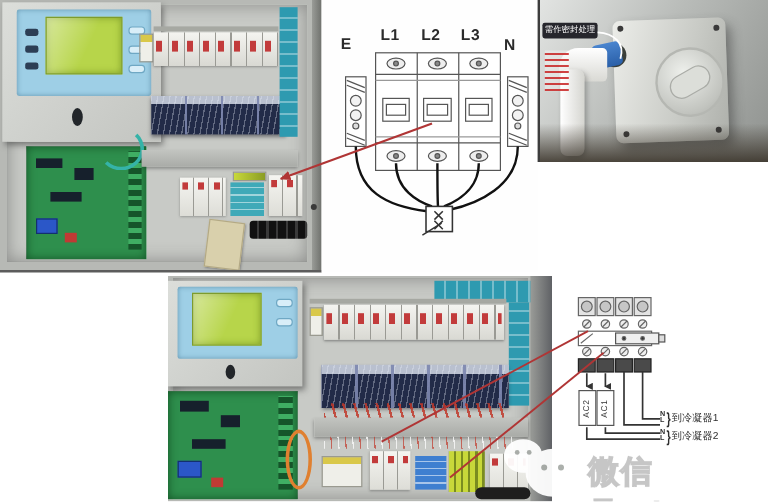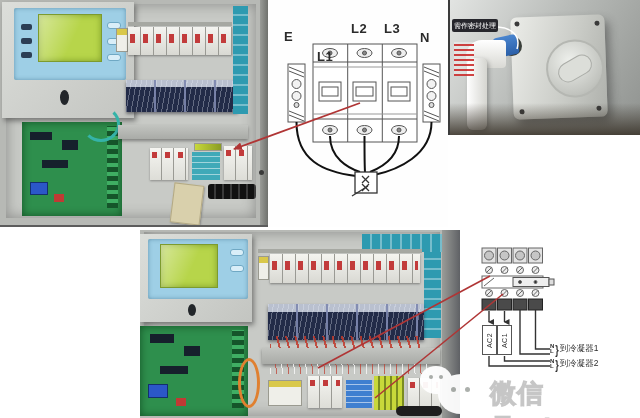--- a/index.html
+++ b/index.html
@@ -185,21 +185,21 @@
       <g stroke="#333" stroke-width="1.3" fill="none">
         <rect x="87" y="172" width="22" height="21" fill="#fff"></rect>
         <line x1="94" y1="176" x2="101" y2="183"></line>
           <line x1="101" y1="176" x2="94" y2="183"></line>
         <line x1="94" y1="184" x2="101" y2="191"></line>
           <line x1="101" y1="184" x2="94" y2="191"></line>
         <line x1="84" y1="196" x2="100" y2="186"></line>
       </g>
     </svg>
     <span class="dlabel" style="left:16px;top:29px;">E</span>
-    <span class="dlabel" style="left:49px;top:21px;margin-top:28px;">L1</span>
+    <span class="dlabel" style="left:49px;top:21px;">L1</span>
     <span class="dlabel" style="left:83px;top:21px;">L2</span>
     <span class="dlabel" style="left:116px;top:21px;">L3</span>
     <span class="dlabel" style="left:152px;top:30px;">N</span>
   </div>
 
   <div class="photo" id="photo-top-right" style="left:448px;top:0;width:192px;height:135px;">
     <div class="box3d" style="left:62px;top:16px;width:94px;height:102px;">
       <div class="knob" style="left:34px;top:24px;">
         <div class="knob-bar"></div>
       </div>

